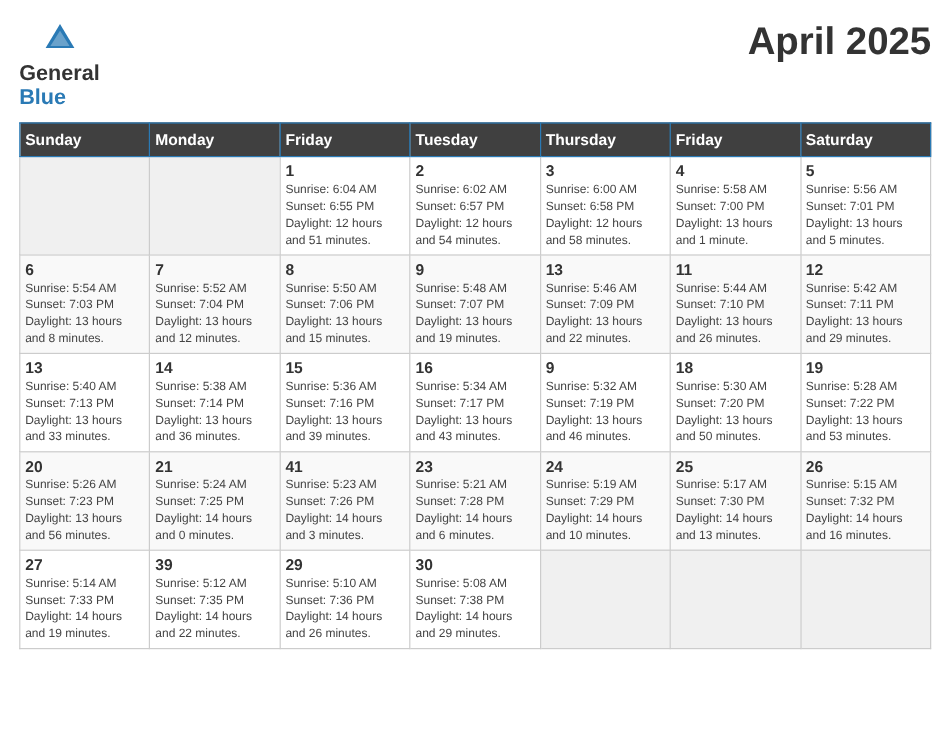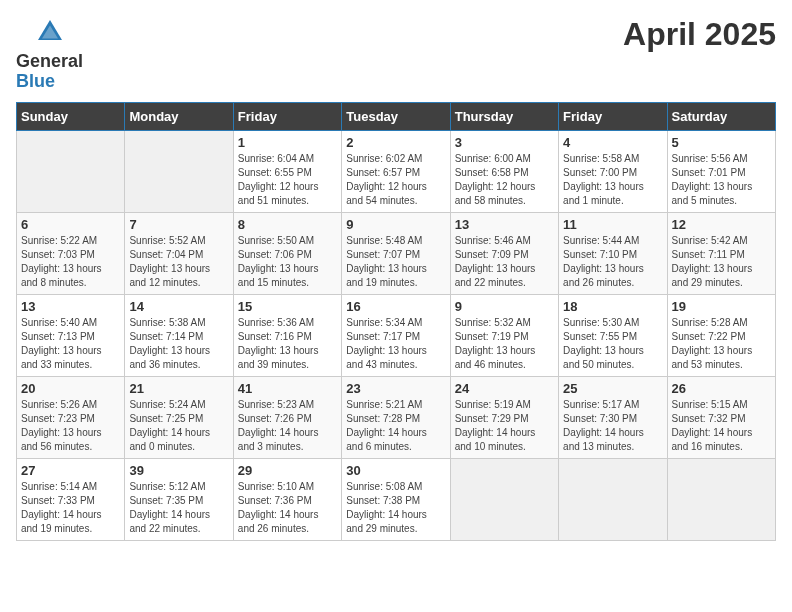--- a/index.html
+++ b/index.html
@@ -158,21 +158,21 @@
           <span class="day-number">5</span>
           <div class="cell-detail">Sunrise: 5:56 AM
 Sunset: 7:01 PM
 Daylight: 13 hours
 and 5 minutes.</div>
         </td>
       </tr>
       <tr>
         <td>
           <span class="day-number">6</span>
-          <div class="cell-detail">Sunrise: 5:22 AM
+          <div class="cell-detail">Sunrise: 5:54 AM
 Sunset: 7:03 PM
 Daylight: 13 hours
 and 8 minutes.</div>
         </td>
         <td>
           <span class="day-number">7</span>
           <div class="cell-detail">Sunrise: 5:52 AM
 Sunset: 7:04 PM
 Daylight: 13 hours
 and 12 minutes.</div>
@@ -245,21 +245,21 @@
         <td>
           <span class="day-number">9</span>
           <div class="cell-detail">Sunrise: 5:32 AM
 Sunset: 7:19 PM
 Daylight: 13 hours
 and 46 minutes.</div>
         </td>
         <td>
           <span class="day-number">18</span>
           <div class="cell-detail">Sunrise: 5:30 AM
-Sunset: 7:55 PM
+Sunset: 7:20 PM
 Daylight: 13 hours
 and 50 minutes.</div>
         </td>
         <td>
           <span class="day-number">19</span>
           <div class="cell-detail">Sunrise: 5:28 AM
 Sunset: 7:22 PM
 Daylight: 13 hours
 and 53 minutes.</div>
         </td>

